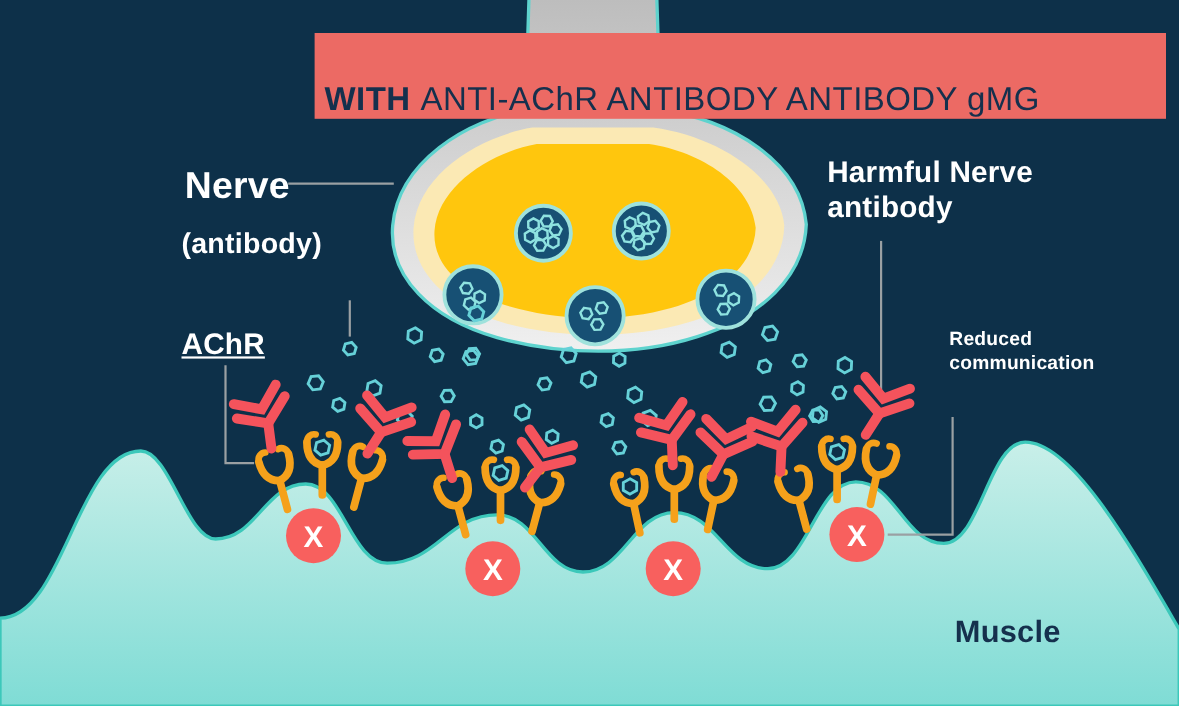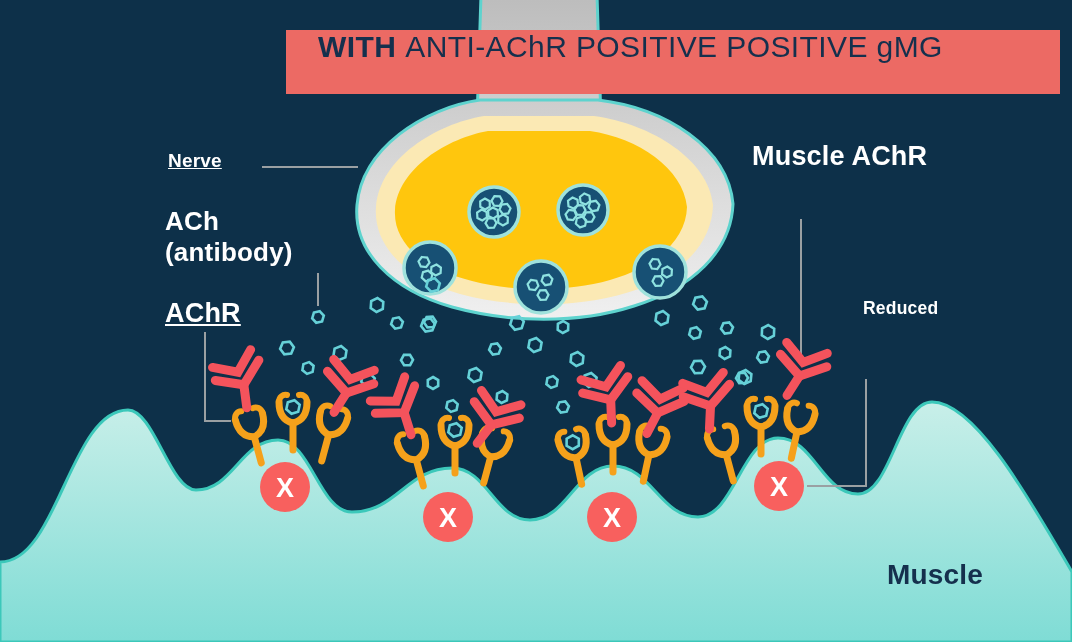--- a/index.html
+++ b/index.html
@@ -6,30 +6,30 @@
   .stage{
     position:relative;width:1072px;height:642px;overflow:hidden;
     background:var(--navy);
     font-family:"Liberation Sans", sans-serif;
   }
   .stage svg{position:absolute;left:0;top:0;}
   .label{
     position:absolute;color:var(--white);font-weight:800;letter-spacing:.2px;
     white-space:nowrap;
   }
-  .label-nerve{left:168px;top:150px;font-size:19px;text-decoration:underline;}
+  .label-nerve{left:168px;top:150px;font-size:34px;}
   .label-ach{left:165px;top:206px;font-size:26px;line-height:31px;}
   .label-achr{left:165px;top:298px;font-size:27px;text-decoration:underline;}
   .label-harmful{left:752px;top:140px;font-size:27px;line-height:32px;}
   .label-reduced{left:863px;top:298px;font-size:17.5px;line-height:21px;}
-  .label-muscle{left:868px;top:559px;font-size:28px;color:var(--banner-text);margin-left:19px;}
+  .label-muscle{left:868px;top:559px;font-size:28px;color:var(--banner-text);}
   .banner{
-    position:absolute;left:286px;top:30px;width:774px;height:64px;
+    position:absolute;left:286px;top:30px;width:774px;height:78px;
     background:var(--banner-red);color:var(--banner-text);
-    display:flex;align-items:flex-start;padding-left:32px;box-sizing:border-box;
+    display:flex;align-items:flex-end;padding-left:9px;box-sizing:border-box;
     font-size:30px;letter-spacing:.4px;
   }
   .banner .bold{font-weight:800;}
   .banner .rest{font-weight:500;margin-left:9px;}
 </style>
 </head>
 <body>
 
 <div class="stage">
 
@@ -242,29 +242,30 @@
         </g>
         <g>
           <circle cx="779" cy="486" r="25" fill="var(--coral-bright)"></circle>
           <text x="779" y="487" fill="var(--white)" font-size="27" font-weight="800" font-family="&quot;Liberation Sans&quot;, sans-serif" text-anchor="middle" dominant-baseline="central">X</text>
         </g>
       </g>
   </svg>
 
   <div class="banner">
     <span class="bold">WITH</span>
-    <span class="rest">ANTI-AChR POSITIVE POSITIVE gMG</span>
+    <span class="rest">ANTI-AChR ANTIBODY ANTIBODY gMG</span>
   </div>
 
   <div class="label label-nerve">Nerve</div>
   <div class="label label-ach">
-    <div>ACh</div>
     <div>(antibody)</div>
   </div>
   <div class="label label-achr">AChR</div>
   <div class="label label-harmful">
-    <div>Muscle AChR</div>
+    <div>Harmful Nerve</div>
+    <div>antibody</div>
   </div>
   <div class="label label-reduced">
     <div>Reduced</div>
+    <div>communication</div>
   </div>
   <div class="label label-muscle">Muscle</div>
 </div>
 
 </body></html>

